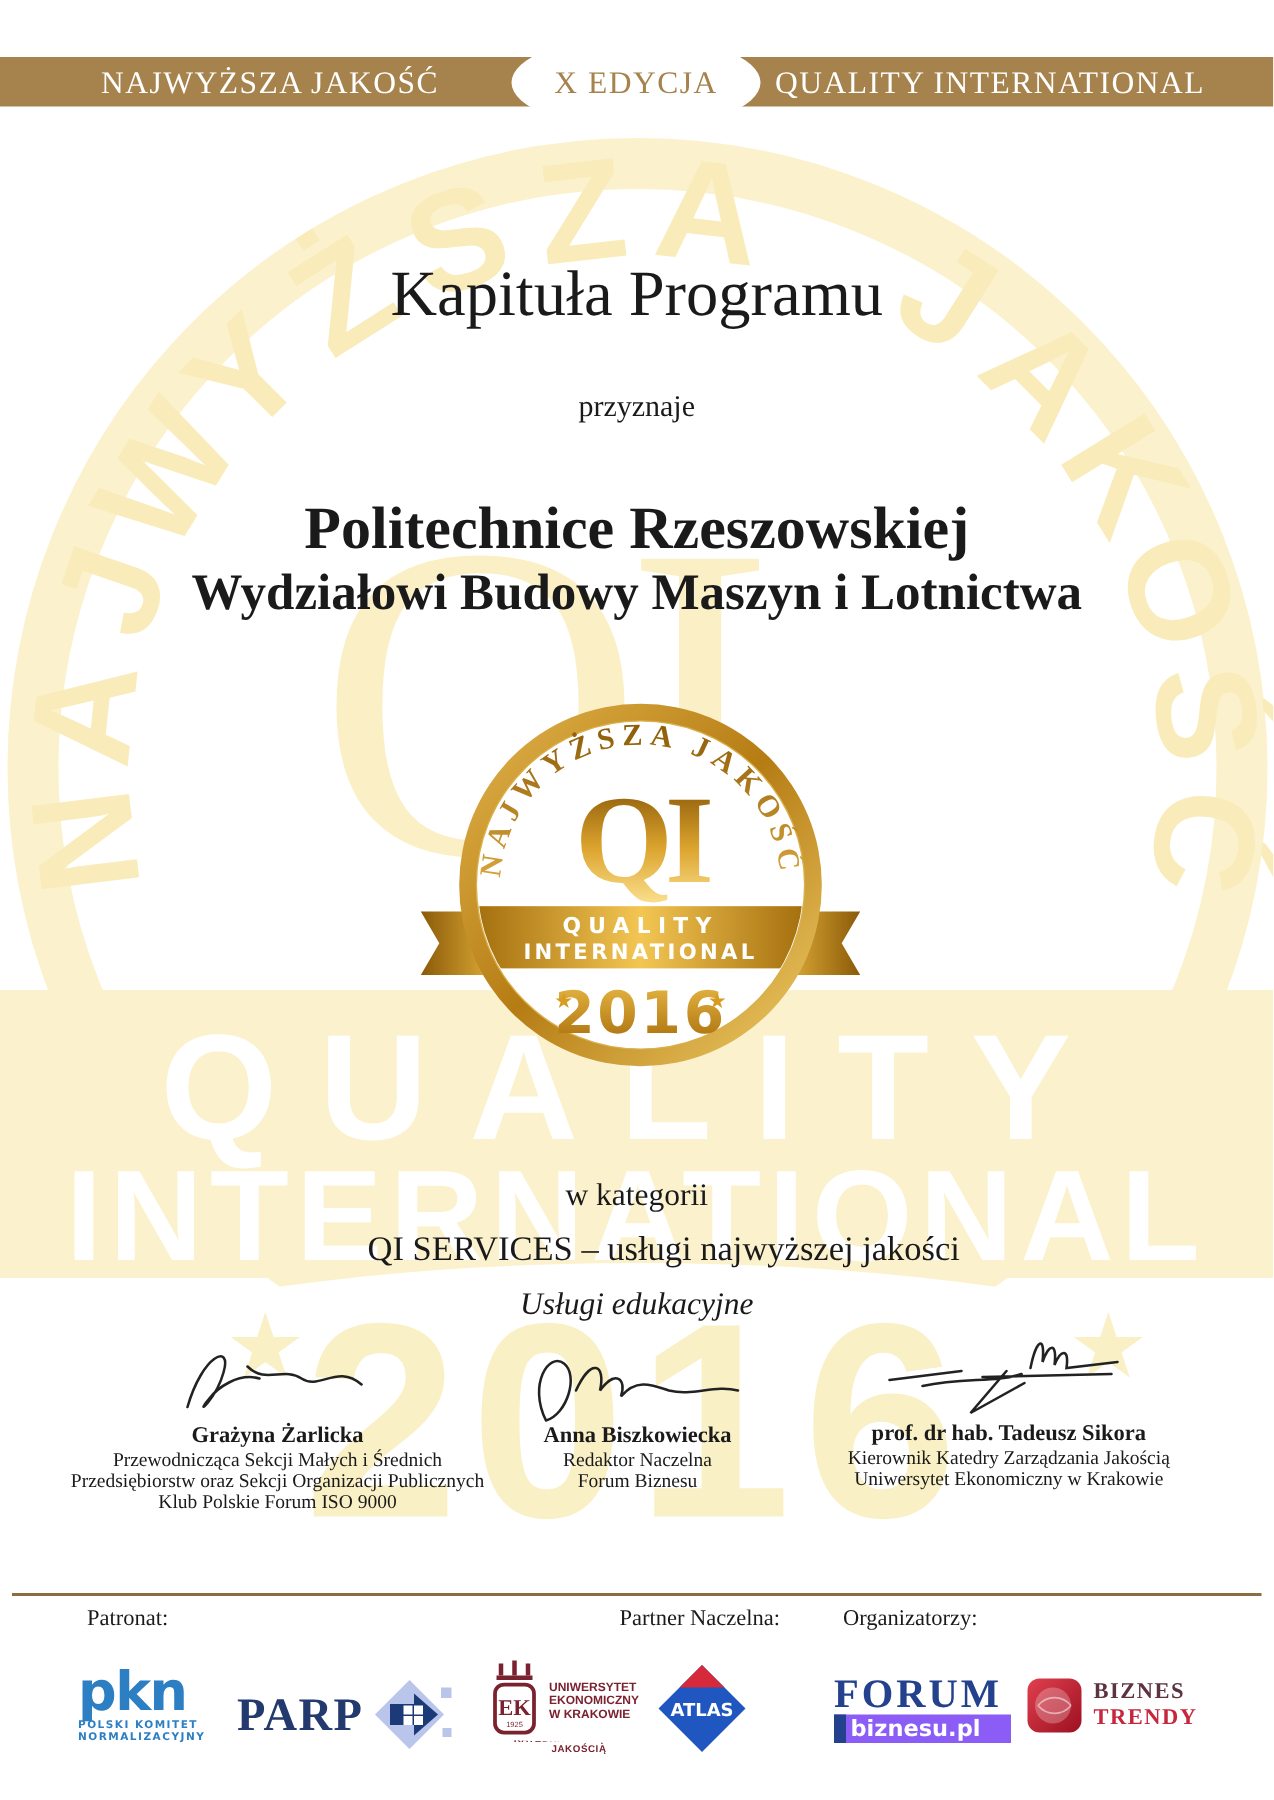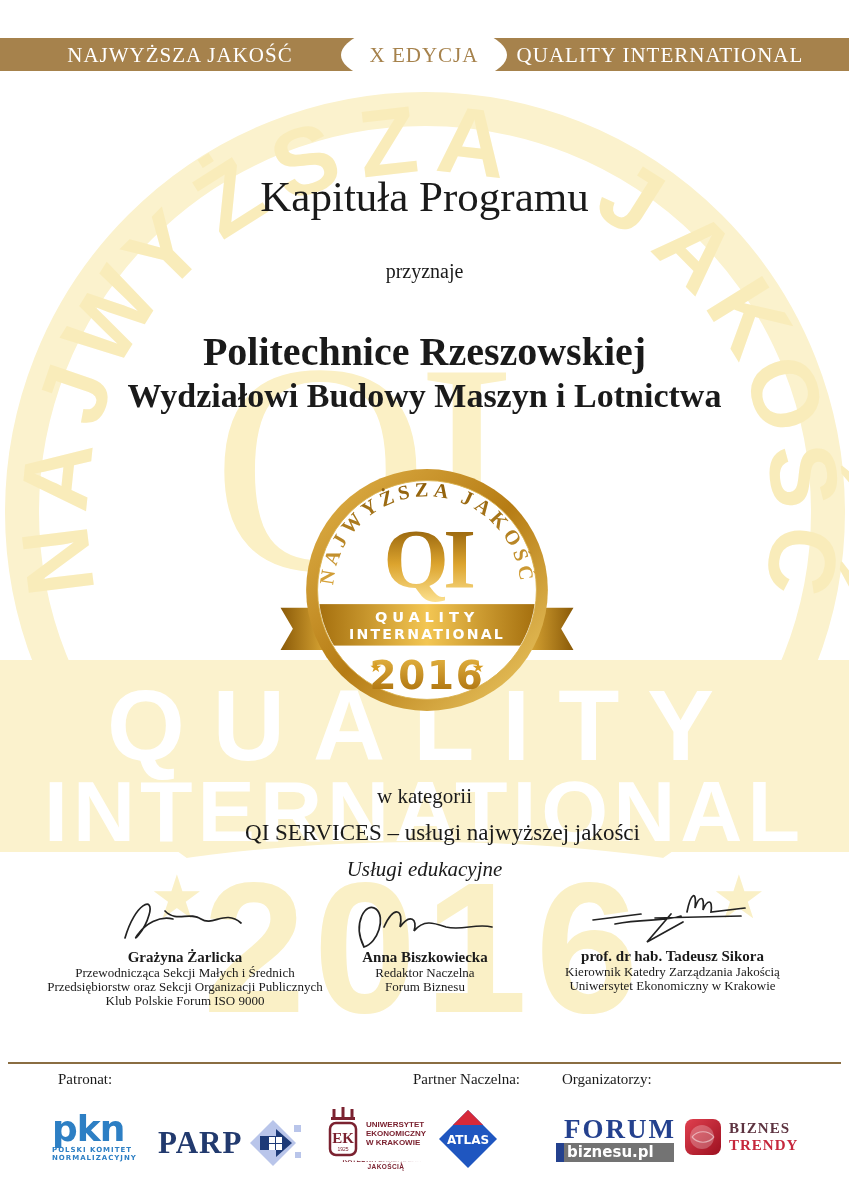--- a/index.html
+++ b/index.html
@@ -78,22 +78,22 @@
   .parp-word{font-family:"Liberation Serif",serif;font-size:31px;font-weight:bold;
              color:#223a6e;letter-spacing:1px;margin-right:8px;}
   .uek{left:326px;top:1106px;display:flex;align-items:flex-start;}
   .uek-txt{margin-left:6px;margin-top:14px;color:#7b2230;
            font-family:"Liberation Sans",sans-serif;font-weight:bold;font-size:8px;line-height:9px;}
   .uek-cap{position:absolute;left:326px;top:1156px;width:120px;text-align:center;color:#7b2230;
            font-family:"Liberation Sans",sans-serif;font-weight:bold;font-size:6.5px;letter-spacing:.4px;}
   .atlas{left:437px;top:1108px;}
   .forum{left:556px;top:1116px;width:120px;}
   .forum-word{font-family:"Liberation Serif",serif;font-size:27px;font-weight:bold;
-              color:#24418e;letter-spacing:2px;line-height:26px;text-align:right;}
-  .forum-box{position:relative;width:118px;height:19px;background:#737373;margin-top:1px;}
+              color:#24418e;letter-spacing:2px;line-height:26px;text-align:left;}
+  .forum-box{position:relative;width:118px;height:19px;background:#8b5cf6;margin-top:1px;}
   .forum-tab{position:absolute;left:0;top:0;width:8px;height:19px;background:#24418e;}
   .forum-box span{position:absolute;left:11px;top:0;color:#fff;
                   font-family:"DejaVu Sans",sans-serif;font-weight:bold;font-size:15px;line-height:19px;}
   .bt{left:684px;top:1118px;display:flex;align-items:center;}
   .bt-txt{margin-left:7px;font-family:"Liberation Serif",serif;font-weight:bold;
           font-size:15px;line-height:17px;letter-spacing:1px;}
   .bt-l1{color:#5d3340;} .bt-l2{color:#c6273c;}
 </style>
 </head>
 <body>

